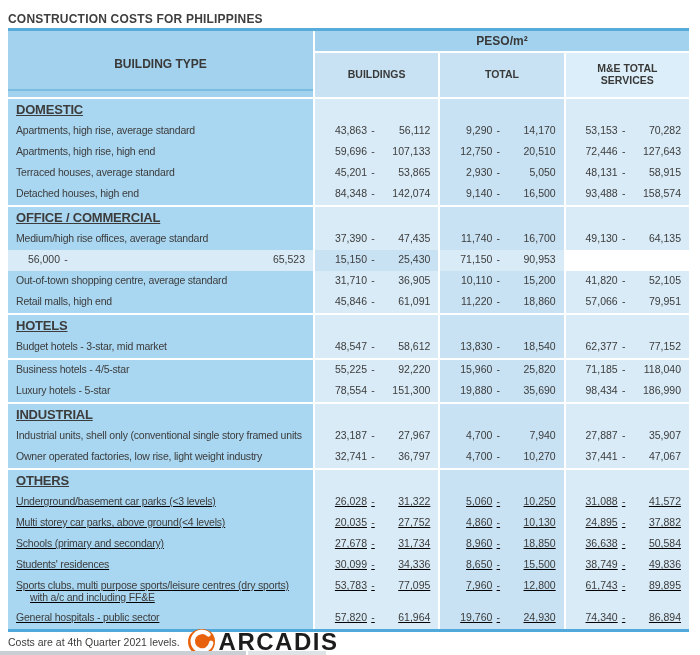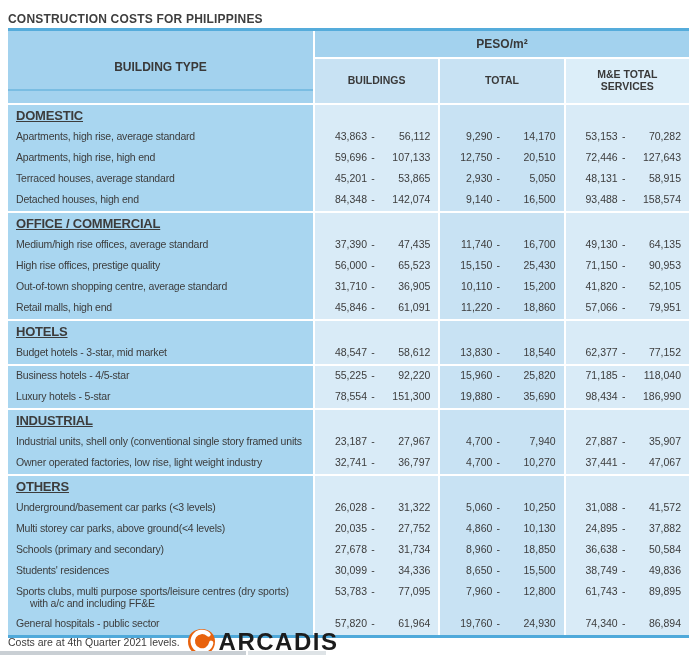--- a/index.html
+++ b/index.html
@@ -15,35 +15,35 @@
     position:absolute;left:8px;top:28px;width:681px;
     border-top:3px solid #55acdb;border-bottom:3px solid #4fa9da;background:#ffffff;
   }
   .thead{display:grid;grid-template-columns:305px 1fr;gap:2px;background:#ffffff;}
   .corner{
     background:#a3d2ee;display:flex;align-items:center;justify-content:center;
     font-weight:bold;font-size:12px;color:#393939;
   }
   .hright{display:flex;flex-direction:column;gap:2px;}
   .unit{
-    background:#a3d2ee;height:26px;display:flex;align-items:center;justify-content:center;
+    background:#a3d2ee;height:20px;display:flex;align-items:center;justify-content:center;
     font-weight:bold;font-size:12px;color:#393939;
   }
   .subcols{display:grid;grid-template-columns:1fr 1fr 1fr;gap:2px;height:44px;background:#ffffff;}
   .subcol{
     display:flex;align-items:center;justify-content:center;text-align:center;
     font-weight:bold;font-size:10.5px;color:#393939;line-height:1.1;
   }
   .subcol .wrapbox{max-width:72px;}
   .subcol.cb,.subcol.ct{background:#c8e2f3;}
   .subcol.cm{background:#dceef9;}
   .hdr-underline{position:absolute;left:0;top:58px;width:305px;height:2px;background:#7abde2;z-index:2;}
   #tbody{margin-top:2px;}
   .block{margin-bottom:2px;background:#ffffff;}
-  .block:last-child{margin-bottom:0;}
+  .block:last-child{margin-bottom:0;text-decoration:underline;}
   .row{display:grid;grid-template-columns:305px 1fr 1fr 1fr;gap:2px;background:#ffffff;}
   .hrow{height:22px;}
   .drow{height:21px;}
   .drow.tall{height:32px;}
   .cell{box-sizing:border-box;height:100%;}
   .cell.lbl{
     background:#a9d6f0;padding:3px 0 0 8px;font-size:10.5px;letter-spacing:-.2px;
     color:#3c3c3c;overflow:hidden;
   }
   .hrow .cell.lbl{font-weight:bold;text-decoration:underline;font-size:13px;padding-top:3px;}
@@ -200,23 +200,20 @@
             <span class="da">-</span>
             <span class="hi">16,700</span>
           </div>
           <div class="cell val ct">
             <span class="lo">49,130</span>
             <span class="da">-</span>
             <span class="hi">64,135</span>
           </div>
         </div>
         <div class="row drow">
-          <div class="cell lbl">
-            <div class="l1">High rise offices, prestige quality</div>
-          </div>
           <div class="cell val cb">
             <span class="lo">56,000</span>
             <span class="da">-</span>
             <span class="hi">65,523</span>
           </div>
           <div class="cell val cm">
             <span class="lo">15,150</span>
             <span class="da">-</span>
             <span class="hi">25,430</span>
           </div>

